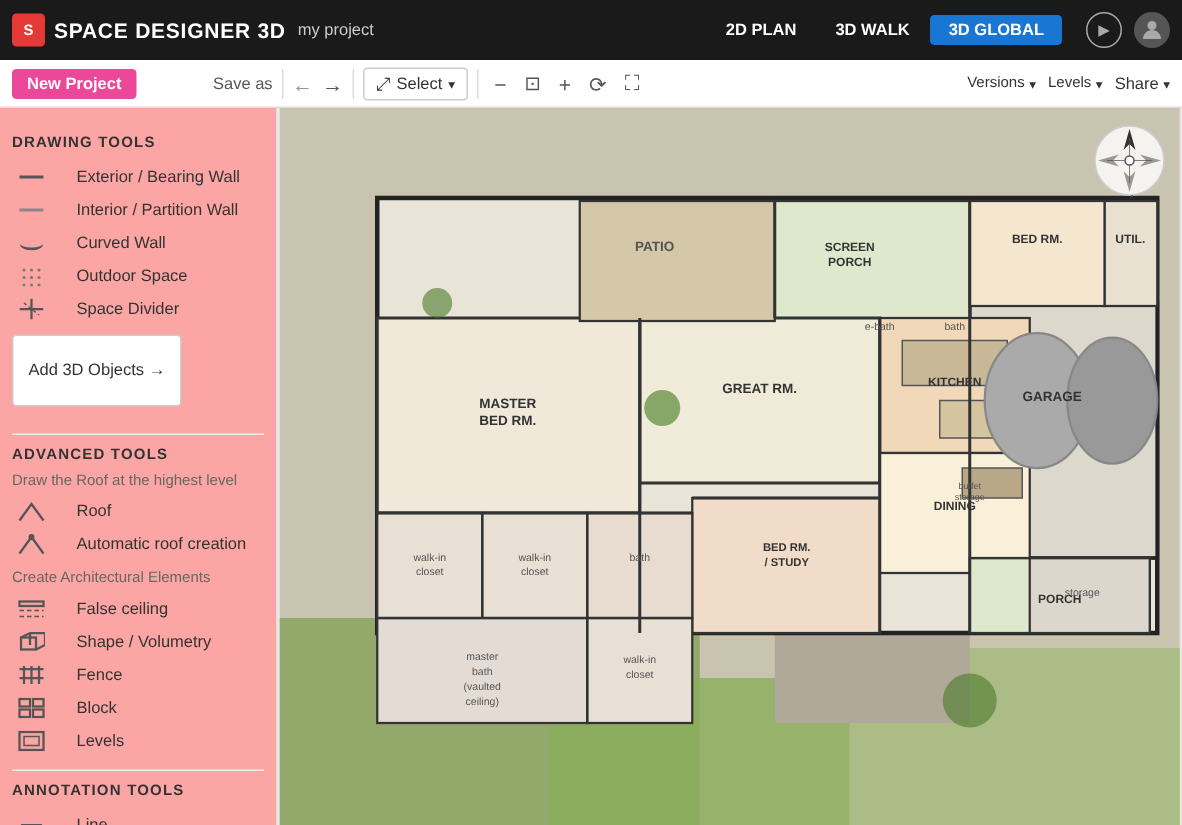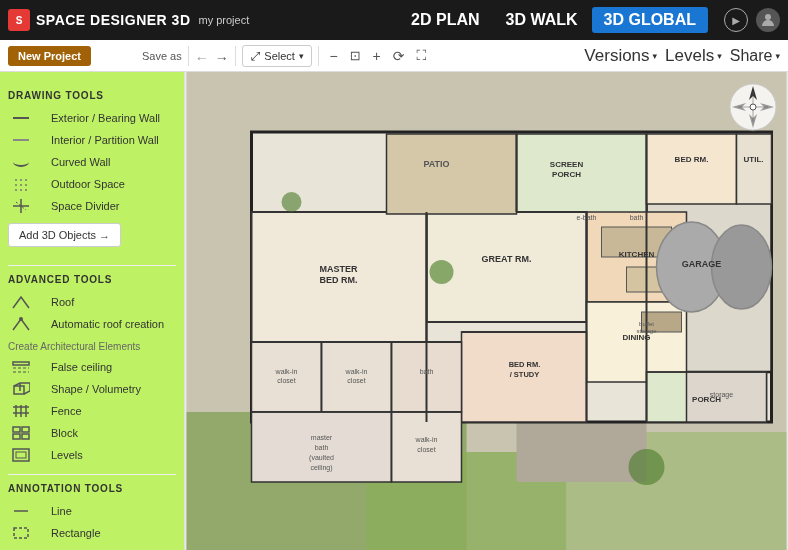--- a/index.html
+++ b/index.html
@@ -8,56 +8,56 @@
     
     #header {
       display: flex; align-items: center; height: 40px; background: #1a1a1a; color: #fff; padding: 0 8px; gap: 8px;
     }
     #logo-area { display: flex; align-items: center; gap: 6px; min-width: 140px; }
     #logo-icon { width: 22px; height: 22px; background: #e53935; border-radius: 3px; display: flex; align-items: center; justify-content: center; font-size: 10px; font-weight: bold; color: #fff; flex-shrink: 0; }
     #logo-text { font-size: 14px; font-weight: bold; color: #fff; letter-spacing: 0.5px; }
     #project-name-input { background: transparent; border: none; color: #ccc; font-size: 11px; width: 100px; outline: none; }
     #header-spacer { flex: 1; }
     #view-tabs { display: flex; gap: 2px; }
-    .view-tab { padding: 4px 12px; font-size: 16px; font-weight: bold; border-radius: 3px; cursor: pointer; color: #fff; background: transparent; border: none; }
+    .view-tab { padding: 4px 12px; font-size: 11px; font-weight: bold; border-radius: 3px; cursor: pointer; color: #fff; background: transparent; border: none; }
     .view-tab.active { background: #1976d2; }
     #header-icons { display: flex; align-items: center; gap: 8px; margin-left: 8px; }
     #play-btn { width: 24px; height: 24px; border-radius: 50%; border: 1.5px solid #aaa; display: flex; align-items: center; justify-content: center; color: #aaa; font-size: 10px; cursor: pointer; }
     #user-avatar { width: 24px; height: 24px; border-radius: 50%; background: #555; display: flex; align-items: center; justify-content: center; color: #ccc; font-size: 14px; cursor: pointer; }
 
     
     #toolbar {
       display: flex; align-items: center; height: 32px; background: #fff; border-bottom: 1px solid #ddd; padding: 0 8px; gap: 6px;
     }
-    #new-project-btn { background: #a16207; color: #fff; border: none; padding: 4px 10px; border-radius: 3px; font-size: 11px; font-weight: bold; cursor: pointer; }
+    #new-project-btn { background: #ec4899; color: #fff; border: none; padding: 4px 10px; border-radius: 3px; font-size: 11px; font-weight: bold; cursor: pointer; }
     #save-as-btn { background: transparent; border: none; color: #555; font-size: 11px; cursor: pointer; margin-left: 45px; }
     #toolbar-divider { width: 1px; height: 20px; background: #ddd; }
     #nav-back { background: none; border: none; color: #999; font-size: 14px; cursor: pointer; }
     #nav-forward { background: none; border: none; color: #555; font-size: 14px; cursor: pointer; }
     #select-btn { display: flex; align-items: center; gap: 4px; border: 1px solid #ccc; border-radius: 3px; padding: 3px 8px; background: #fff; cursor: pointer; font-size: 11px; color: #333; }
     #zoom-controls { display: flex; align-items: center; gap: 4px; }
     .zoom-btn { background: none; border: none; color: #555; font-size: 14px; cursor: pointer; padding: 2px 4px; }
     #toolbar-right { margin-left: auto; display: flex; align-items: center; gap: 8px; }
-    .dropdown-btn { background: none; border: none; font-size: 17px; color: #333; cursor: pointer; display: flex; align-items: center; gap: 3px; }
+    .dropdown-btn { background: none; border: none; font-size: 10px; color: #333; cursor: pointer; display: flex; align-items: center; gap: 3px; }
     .dropdown-btn::after { content: "▾"; font-size: 9px; }
-    #share-btn { background: none; border: none; font-size: 16px; color: #333; cursor: pointer; display: flex; align-items: center; gap: 3px; }
+    #share-btn { background: none; border: none; font-size: 11px; color: #333; cursor: pointer; display: flex; align-items: center; gap: 3px; }
     #share-btn::after { content: "▾"; font-size: 9px; }
 
     
     #main { display: flex; height: calc(550px - 72px); }
 
     
     #sidebar {
-      width: 185px; min-width: 185px; background: #bef264; border-right: 1px solid #e0e0e0; overflow-y: auto; padding: 10px 8px;
+      width: 185px; min-width: 185px; background: #fca5a5; border-right: 1px solid #e0e0e0; overflow-y: auto; padding: 10px 8px;
     }
     .section-title { font-size: 10px; font-weight: bold; color: #333; letter-spacing: 0.8px; margin: 8px 0 6px 0; text-transform: uppercase; }
     .tool-item { display: flex; align-items: center; gap: 21px; padding: 4px 4px; cursor: pointer; border-radius: 3px; }
     .tool-label { font-size: 11px; color: #333; }
     .tool-icon { width: 18px; height: 14px; display: flex; align-items: center; justify-content: center; flex-shrink: 0; }
-    .add-3d-btn { margin: 6px 0 10px 0; padding: 5px 10px; background: #fff; border: 1px solid #ccc; border-radius: 3px; font-size: 11px; cursor: pointer; color: #333; }
+    .add-3d-btn { margin: 6px 0 10px 0; padding: 17px 10px; background: #fff; border: 1px solid #ccc; border-radius: 3px; font-size: 11px; cursor: pointer; color: #333; }
     .subsection-title { font-size: 10px; color: #666; margin: 6px 0 4px 0; }
     .section-divider { border: none; border-top: 1px solid #eee; margin: 8px 0; }
 
     
     #canvas-area { flex: 1; position: relative; overflow: hidden; background: #e8e8e8; }
 
     
     #compass { position: absolute; top: 10px; right: 10px; width: 50px; height: 50px; }
 
     
@@ -168,20 +168,21 @@
             <line x1="3" y1="3" x2="13" y2="11" stroke="#555" stroke-width="1" stroke-dasharray="2,2"></line>
           </svg>
       </div>
       <span class="tool-label">Space Divider</span>
     </div>
 
     <button class="add-3d-btn">Add 3D Objects →</button>
 
     <hr class="section-divider">
     <div class="section-title">ADVANCED TOOLS</div>
+    <div class="subsection-title">Draw the Roof at the highest level</div>
 
     <div class="tool-item">
       <div class="tool-icon">
         <svg width="18" height="14" viewBox="0 0 18 14">
             <polyline points="1,13 9,2 17,13" fill="none" stroke="#555" stroke-width="1.5"></polyline>
           </svg>
       </div>
       <span class="tool-label">Roof</span>
     </div>
     <div class="tool-item">

